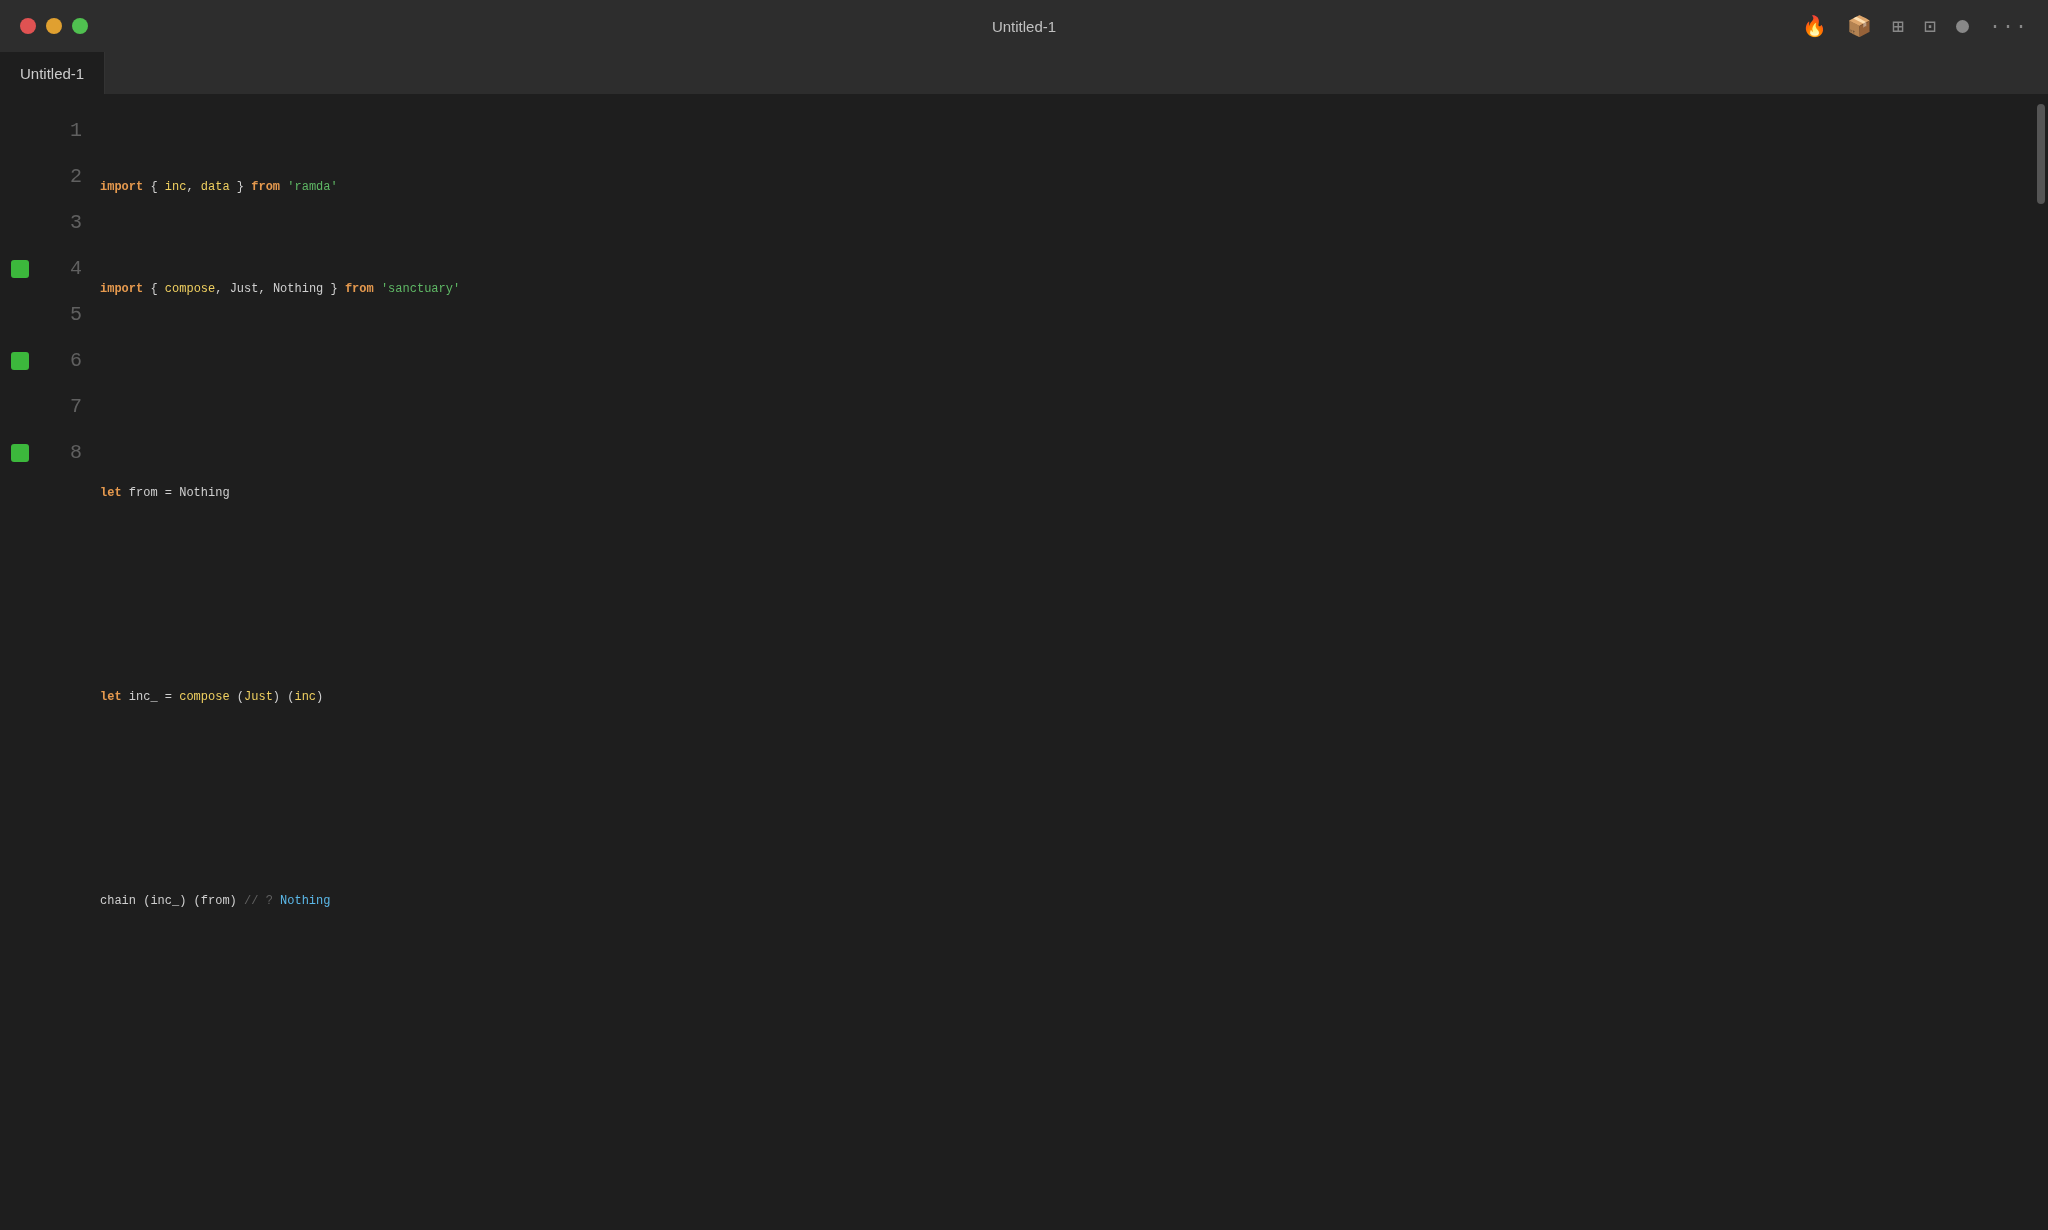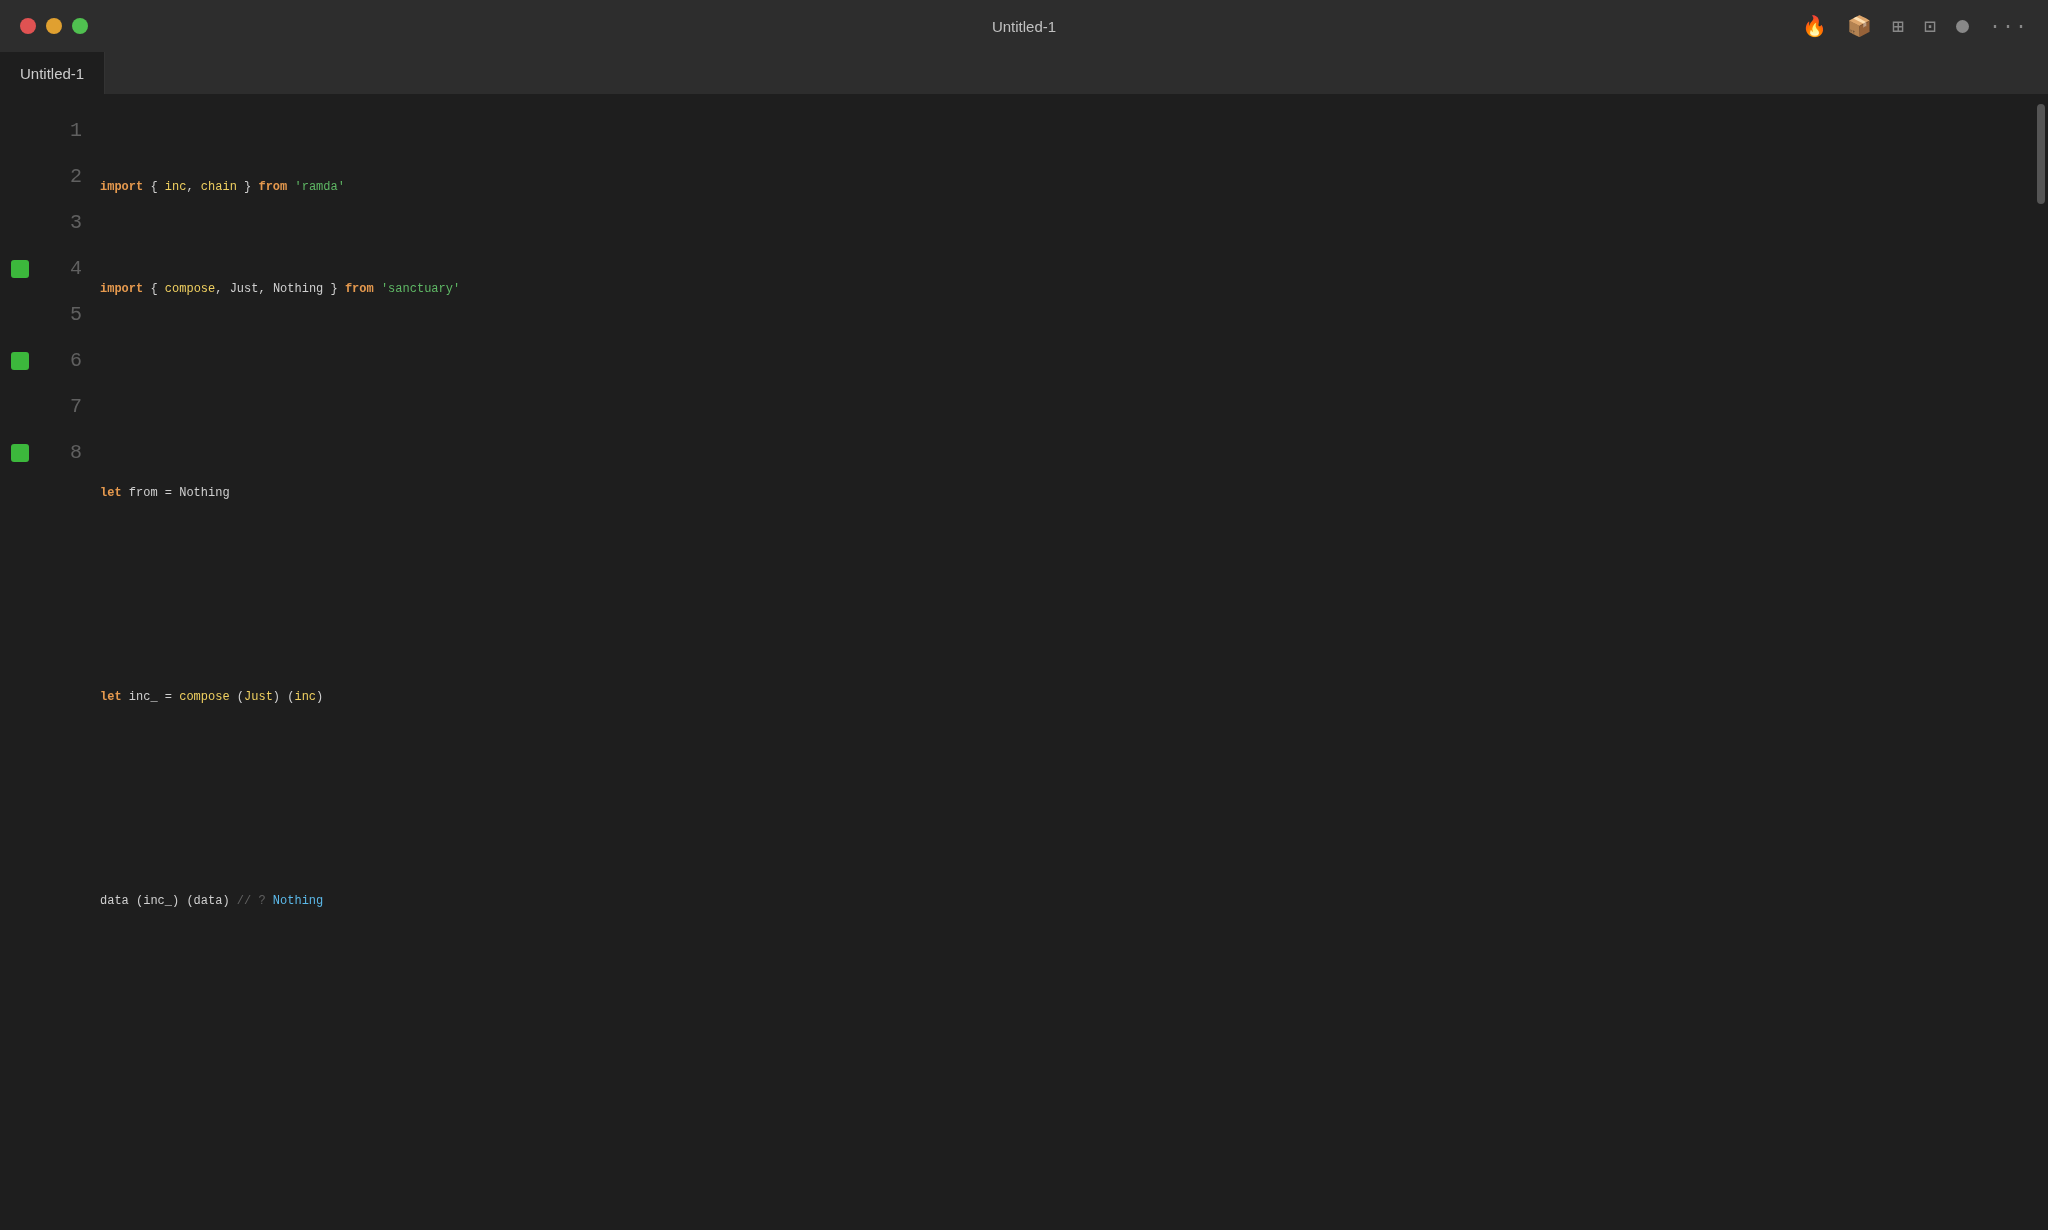--- a/index.html
+++ b/index.html
@@ -75,21 +75,21 @@
       </div>
 
       <div style="flex:1;padding-top:2px;font-size:12px;font-family:'Courier New',Courier,monospace;white-space:pre;">
 
         
         <div style="height:46px;display:flex;align-items:center;">
           <span style="color:#e5994e;font-weight:bold;">import</span>
           <span style="color:#d0d0d0;"> { </span>
           <span style="color:#f0d060;">inc</span>
           <span style="color:#d0d0d0;">, </span>
-          <span style="color:#f0d060;">chain</span>
+          <span style="color:#f0d060;">data</span>
           <span style="color:#d0d0d0;"> } </span>
           <span style="color:#e5994e;font-weight:bold;">from</span>
           <span style="color:#d0d0d0;"> </span>
           <span style="color:#5fb865;font-family:Liberation Mono, monospace;">'ramda'</span>
         </div>
 
         
         <div style="height:46px;display:flex;align-items:center;">
           <span style="color:#e5994e;font-weight:bold;">import</span>
           <span style="color:#d0d0d0;"> { </span>
@@ -127,21 +127,21 @@
           <span style="color:#d0d0d0;">) (</span>
           <span style="color:#f0d060;">inc</span>
           <span style="color:#d0d0d0;">)</span>
         </div>
 
         
         <div style="height:46px;display:flex;align-items:center;"></div>
 
         
         <div style="height:46px;display:flex;align-items:center;">
-          <span style="color:#d0d0d0;">data (inc_) (data) </span>
+          <span style="color:#d0d0d0;">chain (inc_) (from) </span>
           <span style="color:#606060;">// ? </span>
           <span style="color:#5bb8e8;">Nothing</span>
         </div>
 
       </div>
     </div>
 
     <div style="width:14px;background:#1e1e1e;position:relative;flex-shrink:0;">
       <div style="width:8px;height:100px;background:#555;border-radius:4px;position:absolute;right:3px;top:10px;"></div>
     </div>

